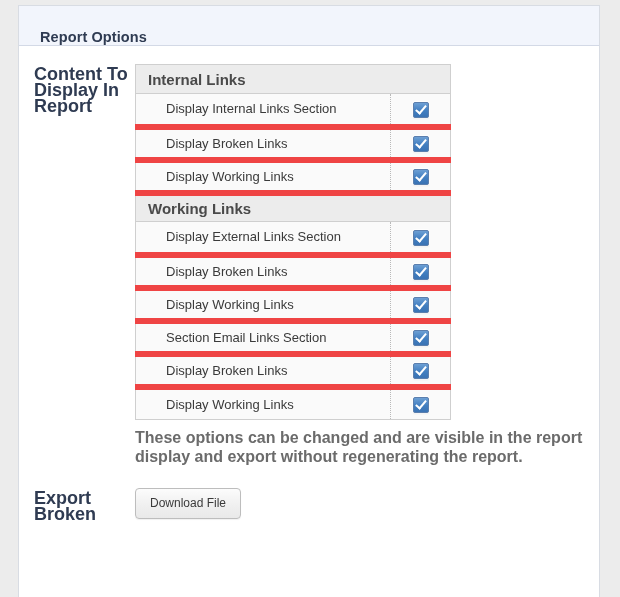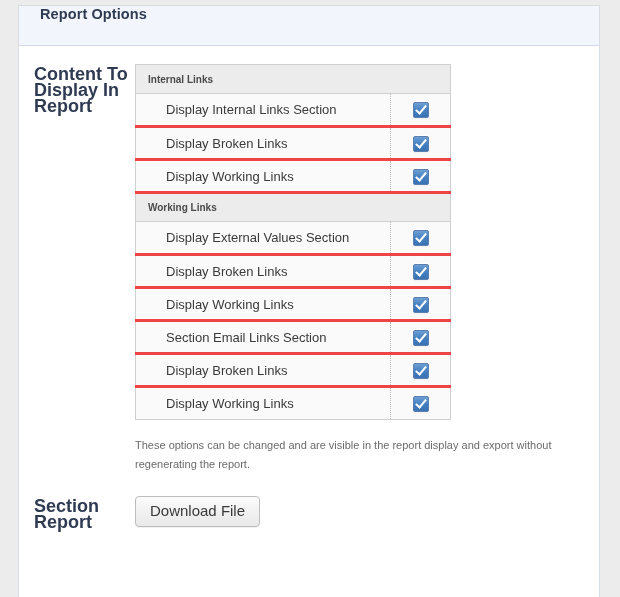--- a/index.html
+++ b/index.html
@@ -32,21 +32,21 @@
     border: 1px solid #d8dce3;
     border-top: 1px solid #d8dce3;
     box-sizing: border-box;
   }
 
   .panel-header {
     height: 40px;
     background: #f2f5fc;
     border-bottom: 1px solid #d3d9e6;
     display: flex;
-    align-items: flex-start;
+    align-items: flex-end;
     padding-left: 21px;
     box-sizing: border-box;
   }
 
   .panel-title {
     font-size: 14.5px;
     font-weight: bold;
     color: #2f3b52;
     letter-spacing: .1px;
   }
@@ -81,29 +81,29 @@
   
   .options-table {
     width: 316px;
     border: 1px solid #cfcfcf;
     border-collapse: collapse;
     box-sizing: border-box;
     background: #fafafa;
   }
 
   .options-table td {
-    border-bottom: 3px solid #ef4444;
+    border-bottom: 6px solid #ef4444;
     box-sizing: border-box;
     padding: 0;
   }
 
   .section-row td {
     background: #ececec;
     height: 29px;
-    font-size: 10px;
+    font-size: 15px;
     font-weight: bold;
     color: #4a4a4a;
     padding-left: 12px;
     border-bottom: 1px solid #cfcfcf;
   }
 
   .opt-row td.opt-label {
     background: #fafafa;
     height: 33px;
     font-size: 13px;
@@ -143,35 +143,36 @@
     top: 0px;
     width: 4px;
     height: 9px;
     border: solid #ffffff;
     border-width: 0 2px 2px 0;
     transform: rotate(40deg);
   }
 
   
   .help-text {
-    font-size: 11px;
+    font-size: 16px;
     color: #6b6b6b;
     line-height: 19px;
-    margin-top: 16px;
+    margin-top: 8px;
     max-width: 448px;
+    font-weight: bold;
   }
 
   .export-row {
     margin-top: 22px;
   }
 
   .btn {
     display: inline-block;
     font-family: "Liberation Sans", sans-serif;
-    font-size: 15px;
+    font-size: 12px;
     color: #3a3a3a;
     padding: 6px 14px 7px 14px;
     border: 1px solid #bdbdbd;
     border-radius: 4px;
     background: linear-gradient(to bottom, #fcfcfc 0%, #f1f1f1 50%, #e9e9e9 100%);
     box-shadow: 0 1px 1px rgba(0,0,0,.06);
     cursor: pointer;
     line-height: 16px;
   }
 
@@ -209,21 +210,21 @@
                   <td class="opt-check"><span class="cbox"></span></td>
                 </tr>
                 <tr class="opt-row">
                   <td class="opt-label">Display Working Links</td>
                   <td class="opt-check"><span class="cbox"></span></td>
                 </tr>
                 <tr class="section-row">
                   <td colspan="2">Working Links</td>
                 </tr>
                 <tr class="opt-row">
-                  <td class="opt-label">Display External Values Section</td>
+                  <td class="opt-label">Display External Links Section</td>
                   <td class="opt-check"><span class="cbox"></span></td>
                 </tr>
                 <tr class="opt-row">
                   <td class="opt-label">Display Broken Links</td>
                   <td class="opt-check"><span class="cbox"></span></td>
                 </tr>
                 <tr class="opt-row">
                   <td class="opt-label">Display Working Links</td>
                   <td class="opt-check"><span class="cbox"></span></td>
                 </tr>
@@ -240,21 +241,21 @@
                   <td class="opt-check"><span class="cbox"></span></td>
                 </tr>
               </tbody>
           </table>
 
           <div class="help-text">These options can be changed and are visible in the report display and export without regenerating the report.</div>
         </div>
       </div>
 
       <div class="form-row export-row">
-        <div class="form-label">Section Report</div>
+        <div class="form-label">Export Broken</div>
         <div class="form-control">
           <button class="btn">Download File</button>
         </div>
       </div>
 
     </div>
   </div>
 </div>
 
 </body></html>

